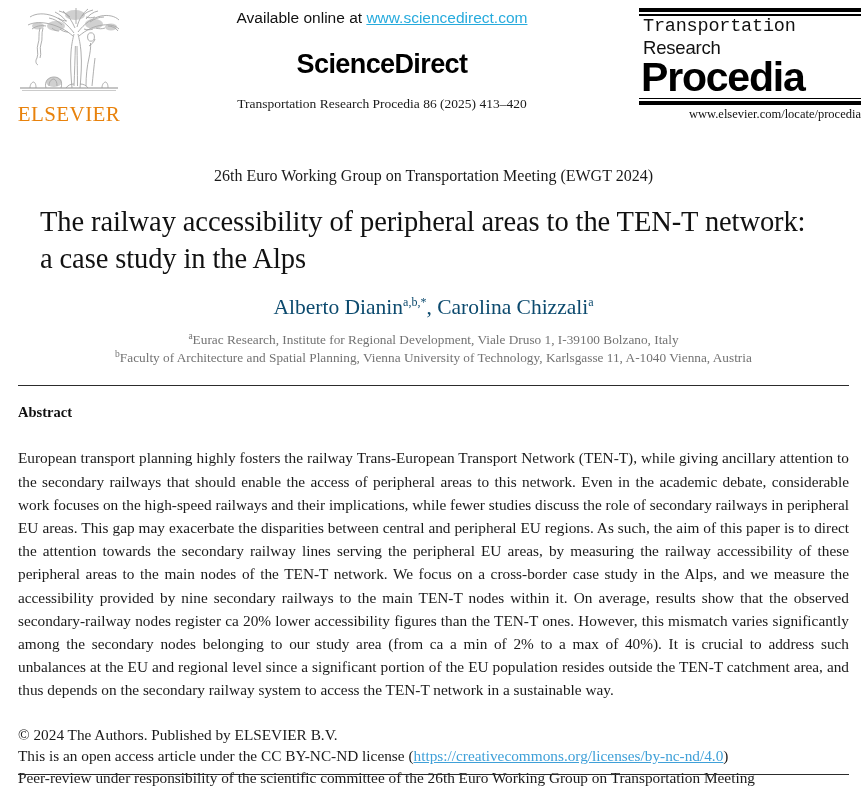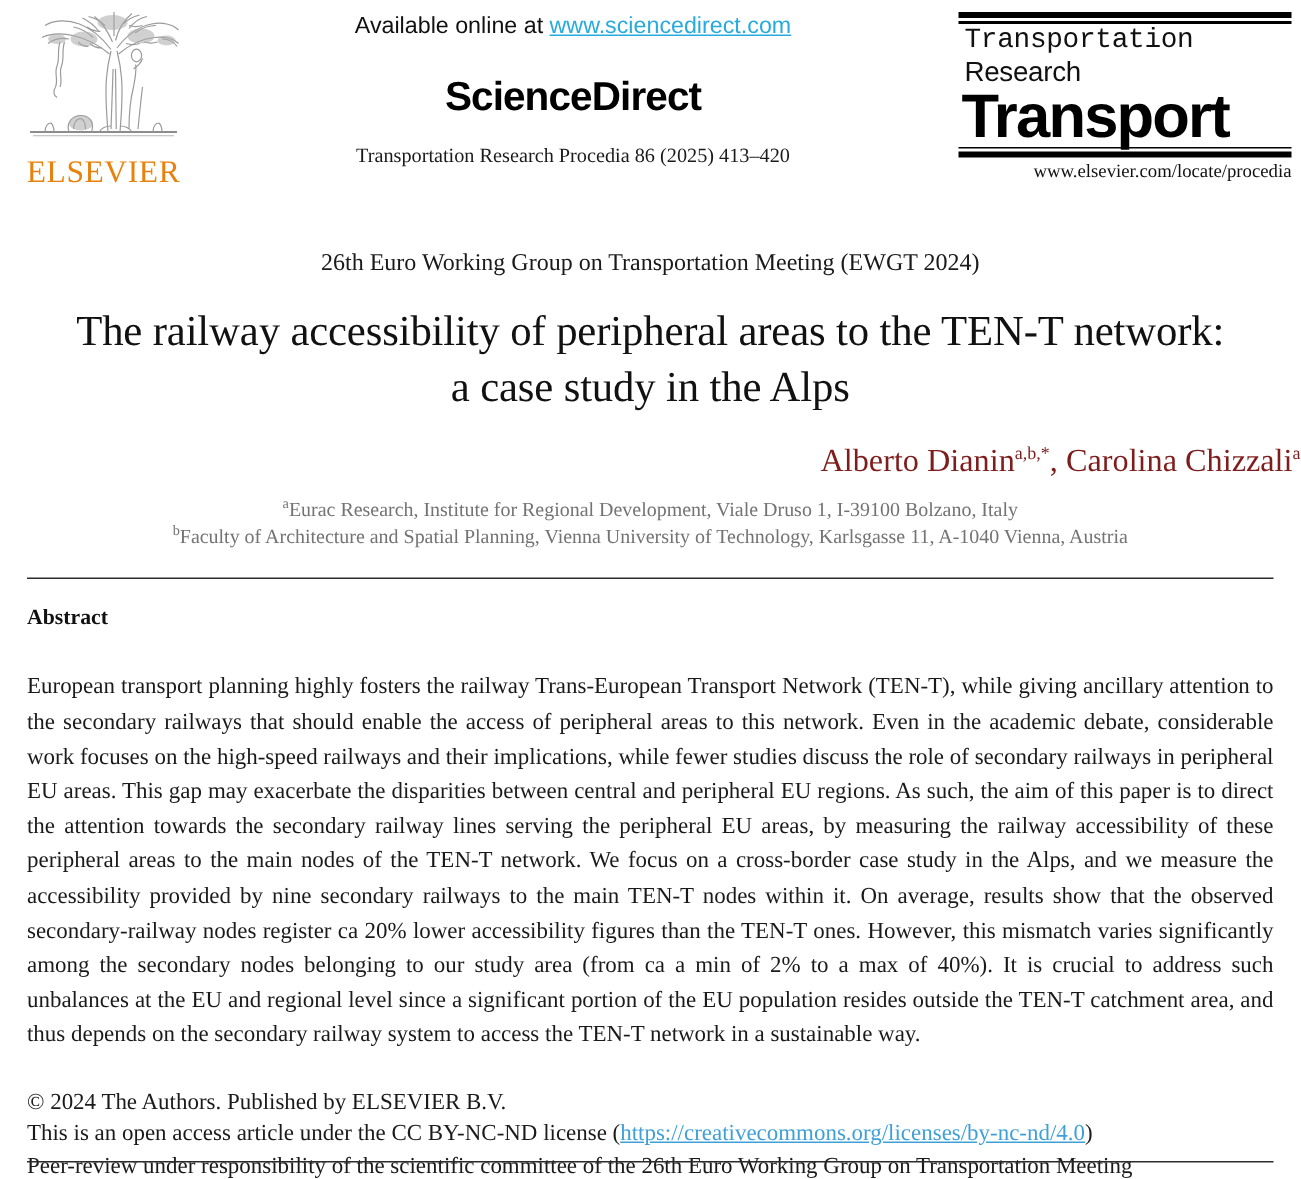--- a/index.html
+++ b/index.html
@@ -138,35 +138,35 @@
   .conf-line {
     margin-top: 28px;
     text-align: center;
     font-family: "Liberation Serif", serif;
     font-size: 16px;
     color: #1a1a1a;
     line-height: 22px;
   }
   .paper-title {
     margin-top: 16px;
-    text-align: center;
+    text-align: left;
     font-family: "Liberation Serif", serif;
     font-size: 28.5px;
     font-weight: 400;
     color: #111111;
     line-height: 37px;
     letter-spacing: -0.1px;
     padding: 0 40px;
   }
   .authors {
     margin-top: 17px;
-    text-align: right;
+    text-align: center;
     font-family: "Liberation Serif", serif;
     font-size: 21.5px;
-    color: #7f1d1d;
+    color: #0c4a6e;
     line-height: 26px;
   }
   .authors sup {
     font-size: 12px;
     vertical-align: super;
     line-height: 0;
   }
   .affils {
     margin-top: 11px;
     text-align: center;
@@ -313,21 +313,21 @@
     <div class="sd-wordmark">ScienceDirect</div>
     <div class="journal-cite">Transportation Research Procedia 86 (2025) 413–420</div>
   </div>
 
   <div class="procedia-logo">
     <div class="pr-rule-thick"></div>
     <div class="pr-gap"></div>
     <div class="pr-rule-thin"></div>
     <div class="pr-top-line1">Transportation</div>
     <div class="pr-top-line2">Research</div>
-    <div class="pr-big">Transport</div>
+    <div class="pr-big">Procedia</div>
     <div class="pr-rule-thin"></div>
     <div class="pr-gap"></div>
     <div class="pr-rule-thick"></div>
     <div class="pr-url">www.elsevier.com/locate/procedia</div>
   </div>
 </div>
 
 <div class="conf-line">26th Euro Working Group on Transportation Meeting (EWGT 2024)</div>
 
 <div class="paper-title">

